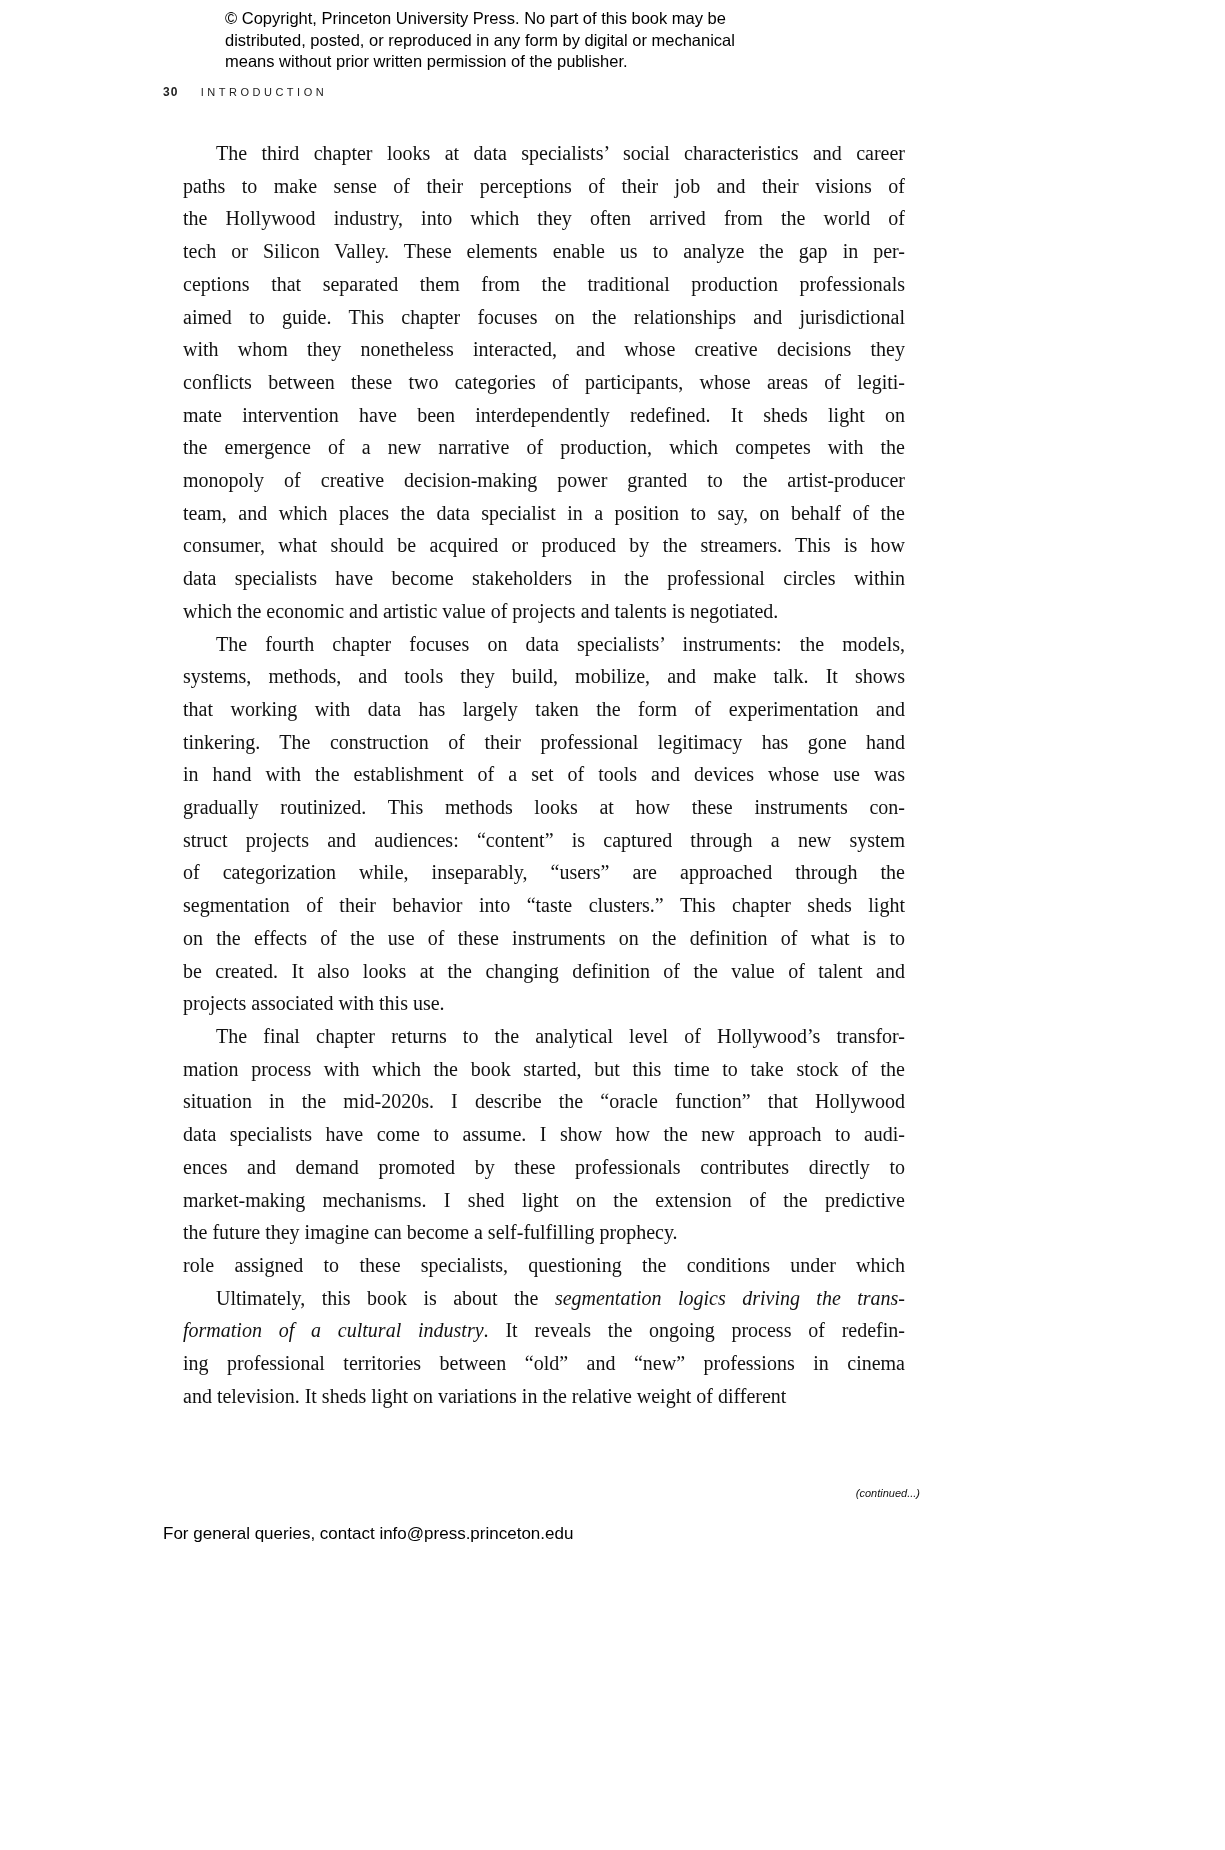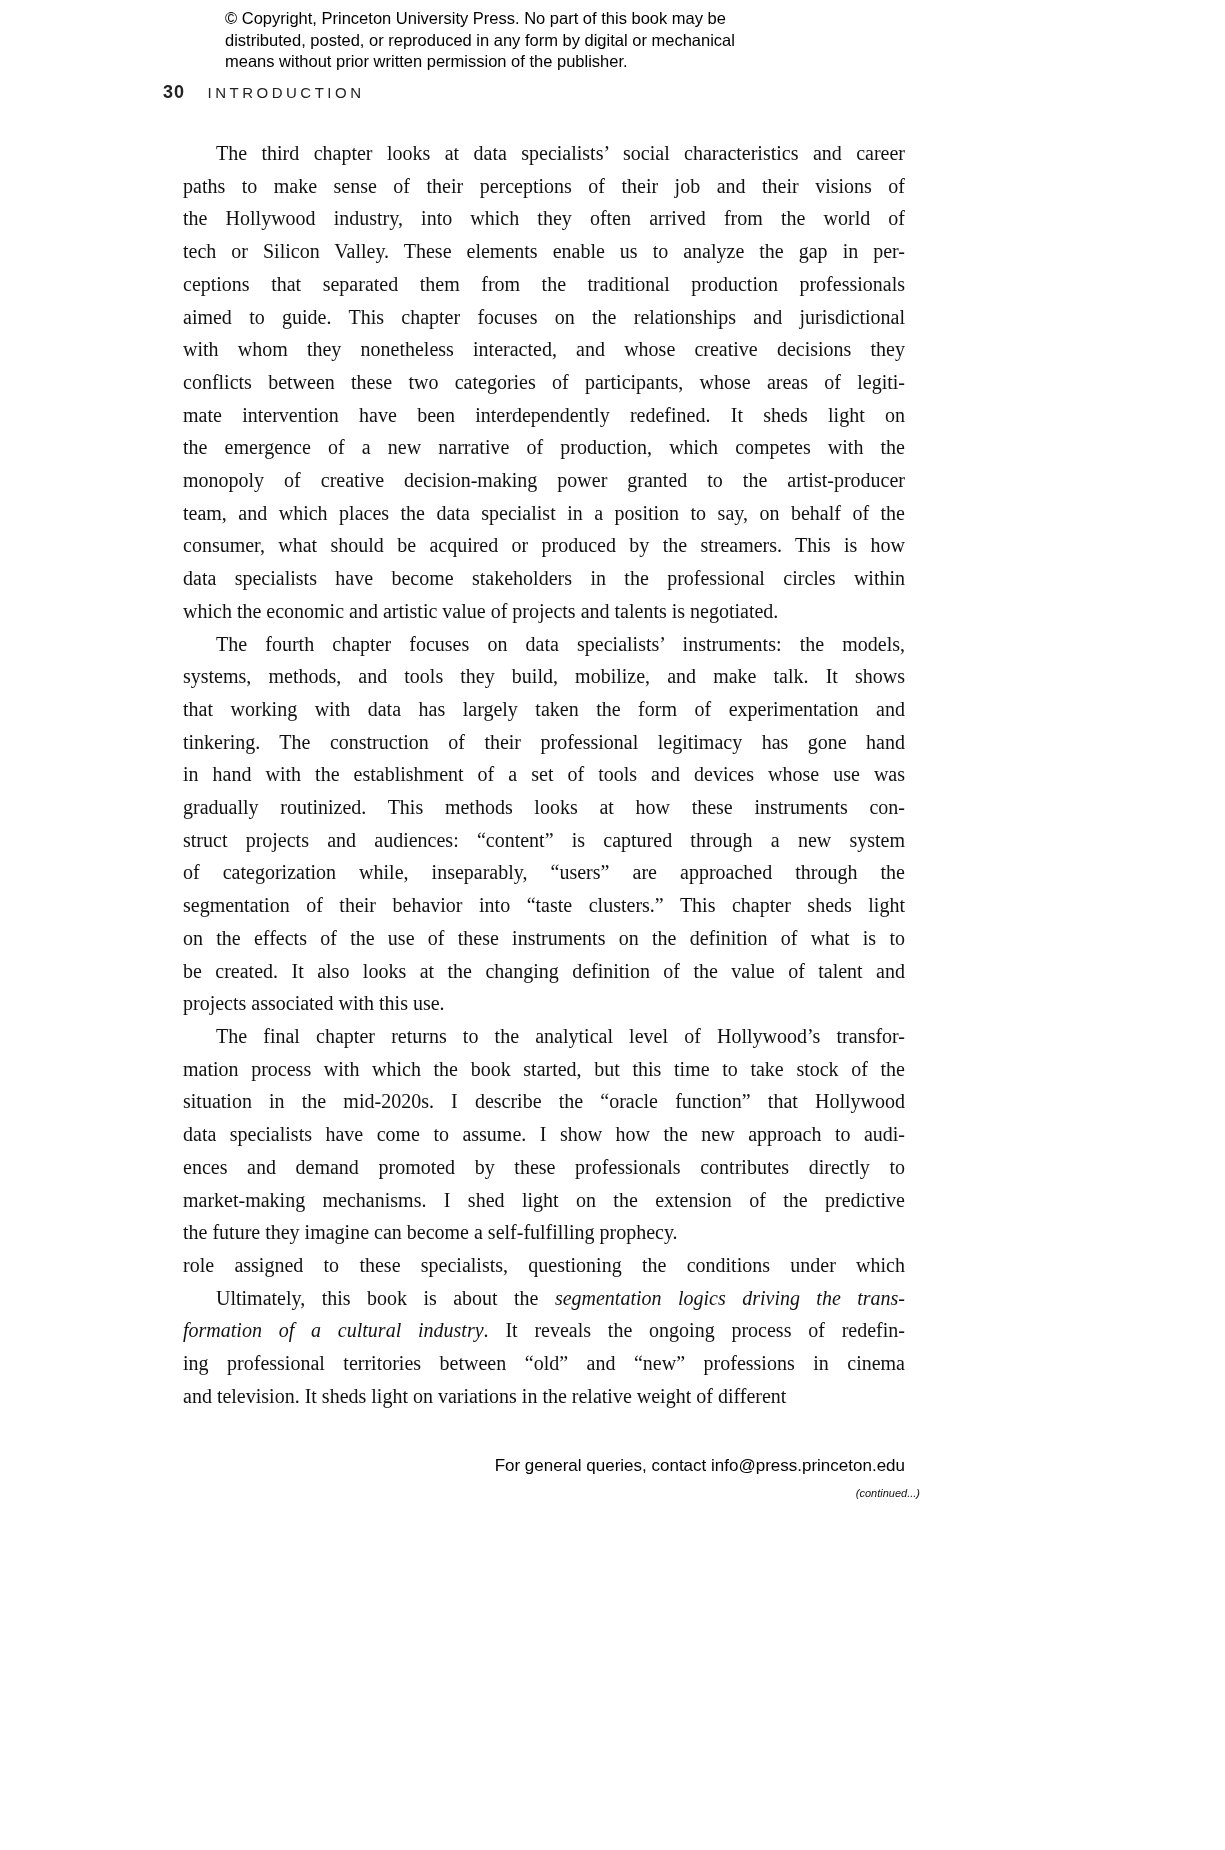--- a/index.html
+++ b/index.html
@@ -25,26 +25,26 @@
   
   #running-head {
     position: absolute;
     left: 163px;
     top: 82px;
     font-family: "Liberation Sans", sans-serif;
     color: #222222;
   }
   #running-head .pagenum {
     font-weight: bold;
-    font-size: 18px;
+    font-size: 12px;
     letter-spacing: 1px;
     margin-right: 18px;
   }
   #running-head .section {
-    font-size: 15px;
+    font-size: 11px;
     letter-spacing: 3.5px;
   }
   
   #body-text {
     position: absolute;
     left: 163px;
     top: 137px;
     width: 742px;
     font-family: "Liberation Serif", serif;
     font-size: 20px;
@@ -67,23 +67,23 @@
     right: 305px;
     font-family: "Liberation Sans", sans-serif;
     font-style: italic;
     font-size: 11px;
     color: #111111;
   }
   
   #footer-queries {
     position: absolute;
     left: 163px;
-    top: 1456px;
+    top: 1524px;
     width: 742px;
-    text-align: right;
+    text-align: left;
     font-family: "Liberation Sans", sans-serif;
     font-size: 17px;
     color: #000000;
   }
 </style>
 </head>
 <body>
 
 <div id="page">
 

